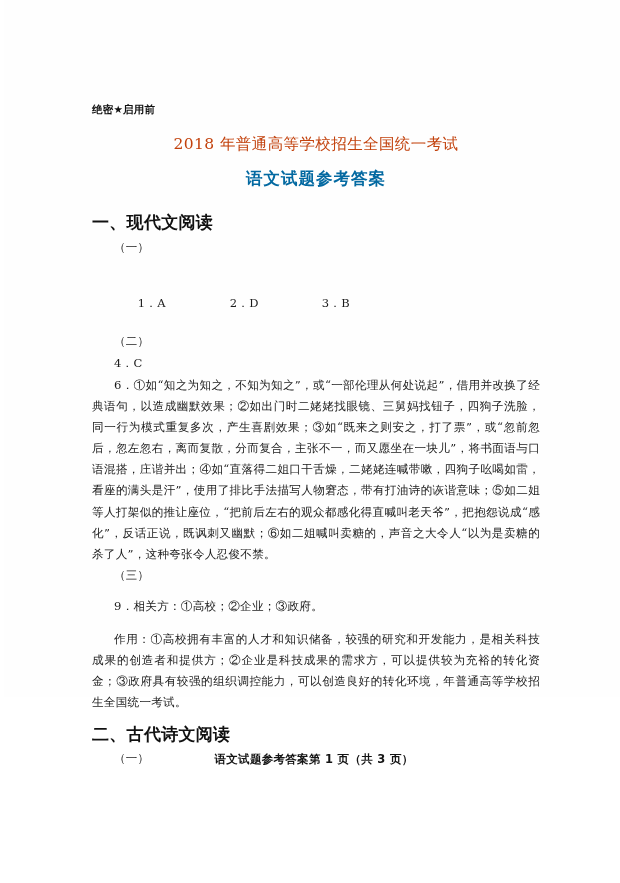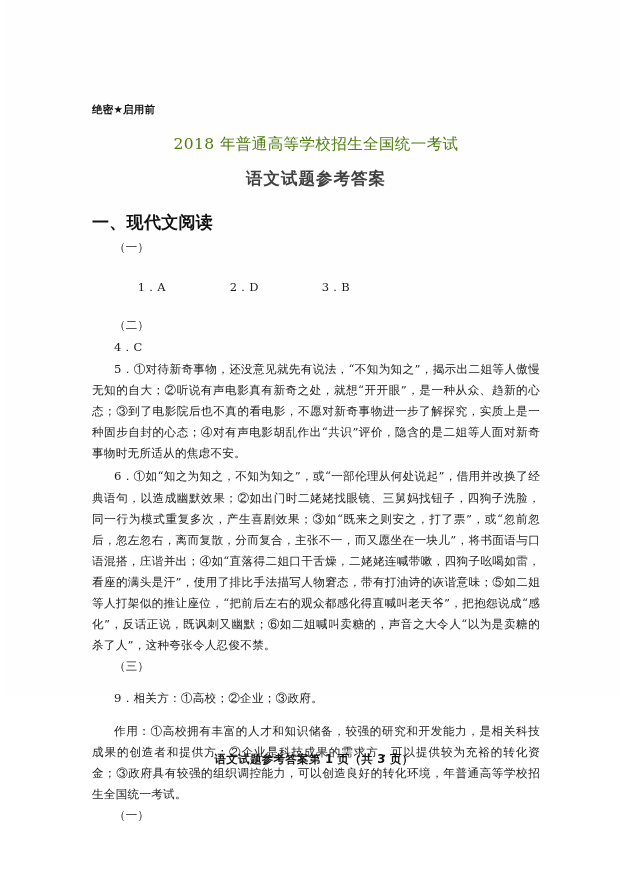--- a/index.html
+++ b/index.html
@@ -40,31 +40,31 @@
     color: #111;
     margin: 0 0 18px 0;
     line-height: 1.1;
   }
 
   
   .title-main {
     text-align: center;
     font-family: "DejaVu Serif", "Liberation Serif", serif;
     font-size: 15.5px;
-    color: #4d7c0f;
+    color: #c2410c;
     margin: 0 0 14px 0;
     line-height: 1.3;
     letter-spacing: 0.4px;
   }
   .title-sub {
     text-align: center;
     font-family: "DejaVu Sans", "Liberation Sans", sans-serif;
     font-size: 16.5px;
     font-weight: bold;
-    color: #404040;
+    color: #0369a1;
     margin: 0 0 22px 0;
     line-height: 1.3;
     letter-spacing: 1px;
   }
 
   
   .section-head {
     font-family: "DejaVu Sans", "Liberation Sans", sans-serif;
     font-size: 17px;
     font-weight: bold;
@@ -87,20 +87,21 @@
     font-size: 11.5px;
     margin: 3px 0 3px 0;
     padding-left: 22px;
     line-height: 1.6;
     white-space: pre;
     letter-spacing: 0.3px;
   }
 
   .ans-item {
     display: inline-block;
+    margin-top: 16px;
   }
   .ans-gap-1 { width: 92px; }
   .ans-gap-2 { width: 92px; }
 
   
   .para {
     font-size: 11.6px;
     line-height: 1.82;
     margin: 2px 0 2px 0;
     text-indent: 22px;
@@ -144,30 +145,30 @@
     <div class="subsection">（一）</div>
 
     <div class="ans-row">
       <span class="ans-item ans-gap-1">1．A</span><span class="ans-item ans-gap-2">2．D</span><span class="ans-item">3．B</span>
     </div>
 
     <div class="subsection">（二）</div>
 
     <div class="ans-row">4．C</div>
 
-    <div class="para">5．①对待新奇事物，还没意见就先有说法，“不知为知之”，揭示出二姐等人傲慢无知的自大；②听说有声电影真有新奇之处，就想“开开眼”，是一种从众、趋新的心态；③到了电影院后也不真的看电影，不愿对新奇事物进一步了解探究，实质上是一种固步自封的心态；④对有声电影胡乱作出“共识”评价，隐含的是二姐等人面对新奇事物时无所适从的焦虑不安。</div>
 
     <div class="para">6．①如“知之为知之，不知为知之”，或“一部伦理从何处说起”，借用并改换了经典语句，以造成幽默效果；②如出门时二姥姥找眼镜、三舅妈找钮子，四狗子洗脸，同一行为模式重复多次，产生喜剧效果；③如“既来之则安之，打了票”，或“忽前忽后，忽左忽右，离而复散，分而复合，主张不一，而又愿坐在一块儿”，将书面语与口语混搭，庄谐并出；④如“直落得二姐口干舌燥，二姥姥连喊带嗽，四狗子吆喝如雷，看座的满头是汗”，使用了排比手法描写人物窘态，带有打油诗的诙谐意味；⑤如二姐等人打架似的推让座位，“把前后左右的观众都感化得直喊叫老天爷”，把抱怨说成“感化”，反话正说，既讽刺又幽默；⑥如二姐喊叫卖糖的，声音之大令人“以为是卖糖的杀了人”，这种夸张令人忍俊不禁。</div>
 
     <div class="subsection">（三）</div>
 
 
     <div class="para tight">9．相关方：①高校；②企业；③政府。</div>
 
     <div class="para tight">作用：①高校拥有丰富的人才和知识储备，较强的研究和开发能力，是相关科技成果的创造者和提供方；②企业是科技成果的需求方，可以提供较为充裕的转化资金；③政府具有较强的组织调控能力，可以创造良好的转化环境，年普通高等学校招生全国统一考试。</div>
 
+    <div class="section-head">二、古代诗文阅读</div>
 
     <div class="subsection">（一）</div>
 
   </div>
 
   <div class="footer">语文试题参考答案第 1 页（共 3 页）</div>
 </div>
 
 </body></html>

